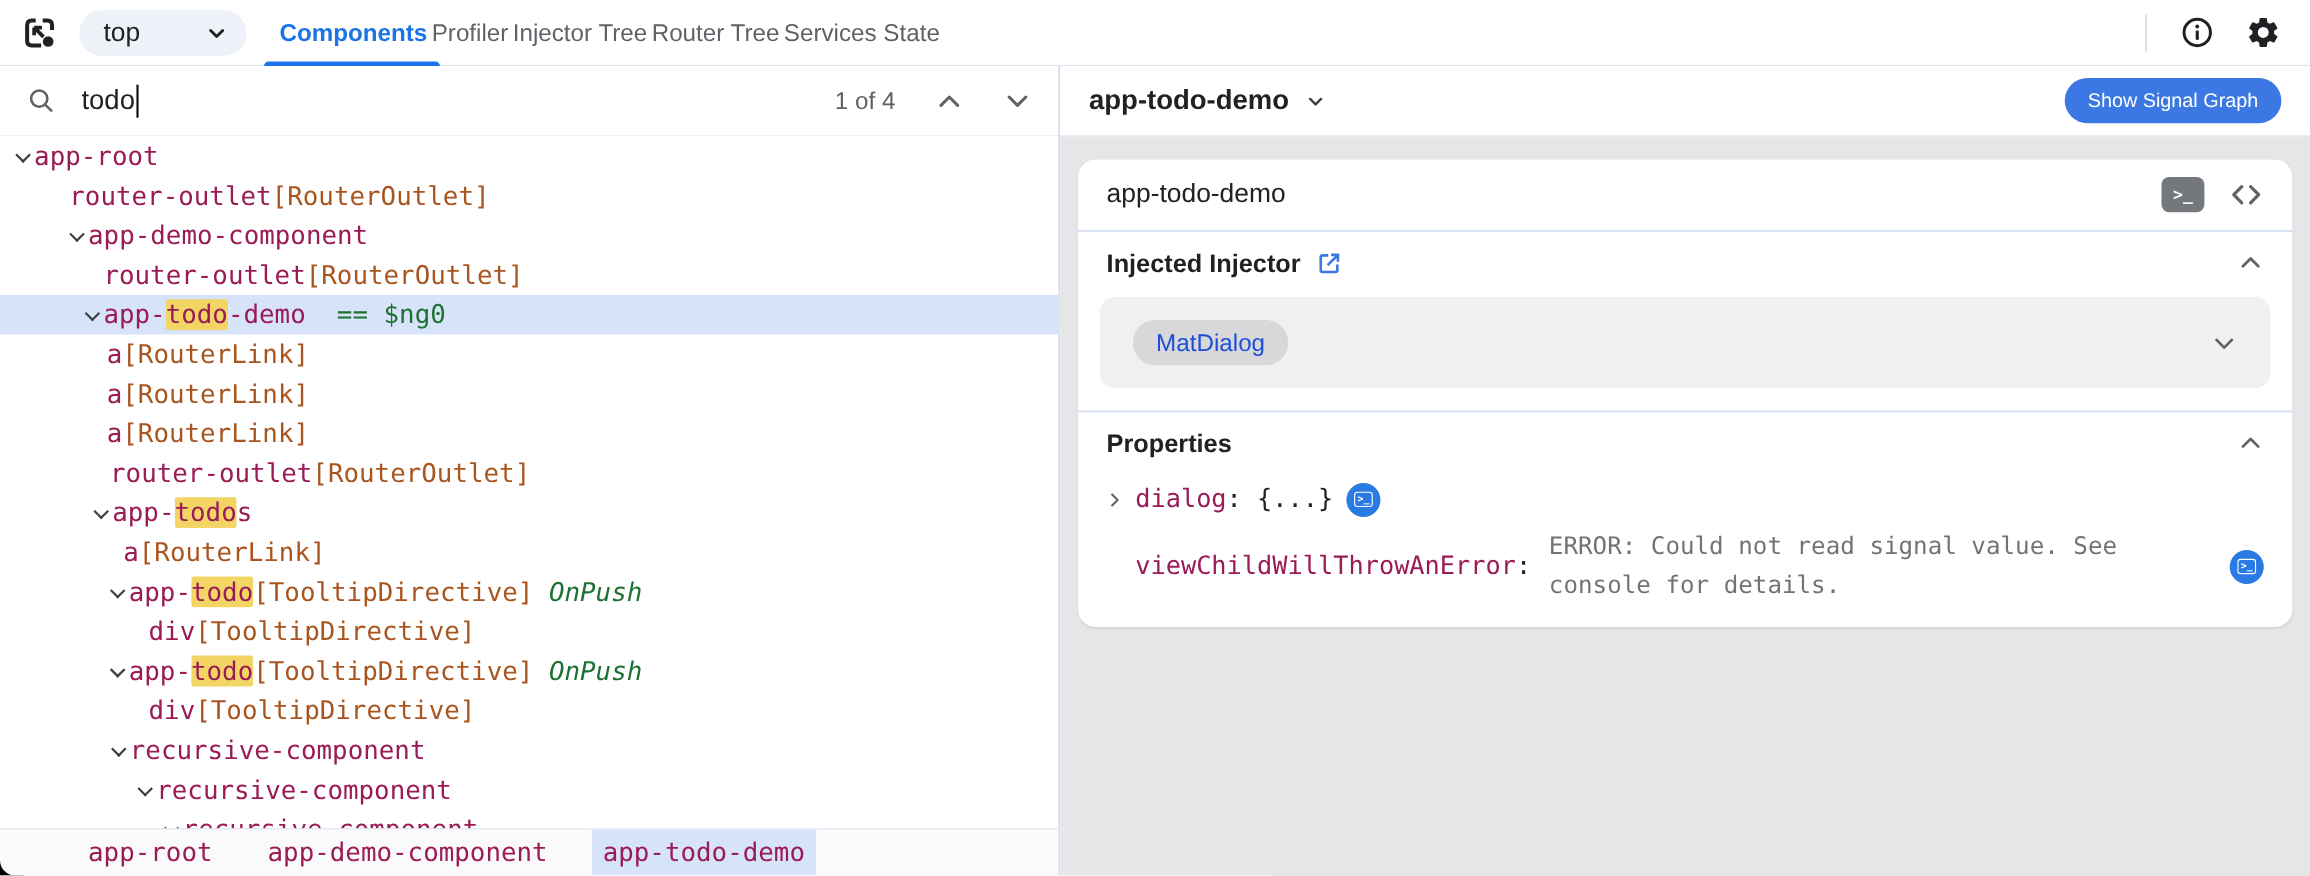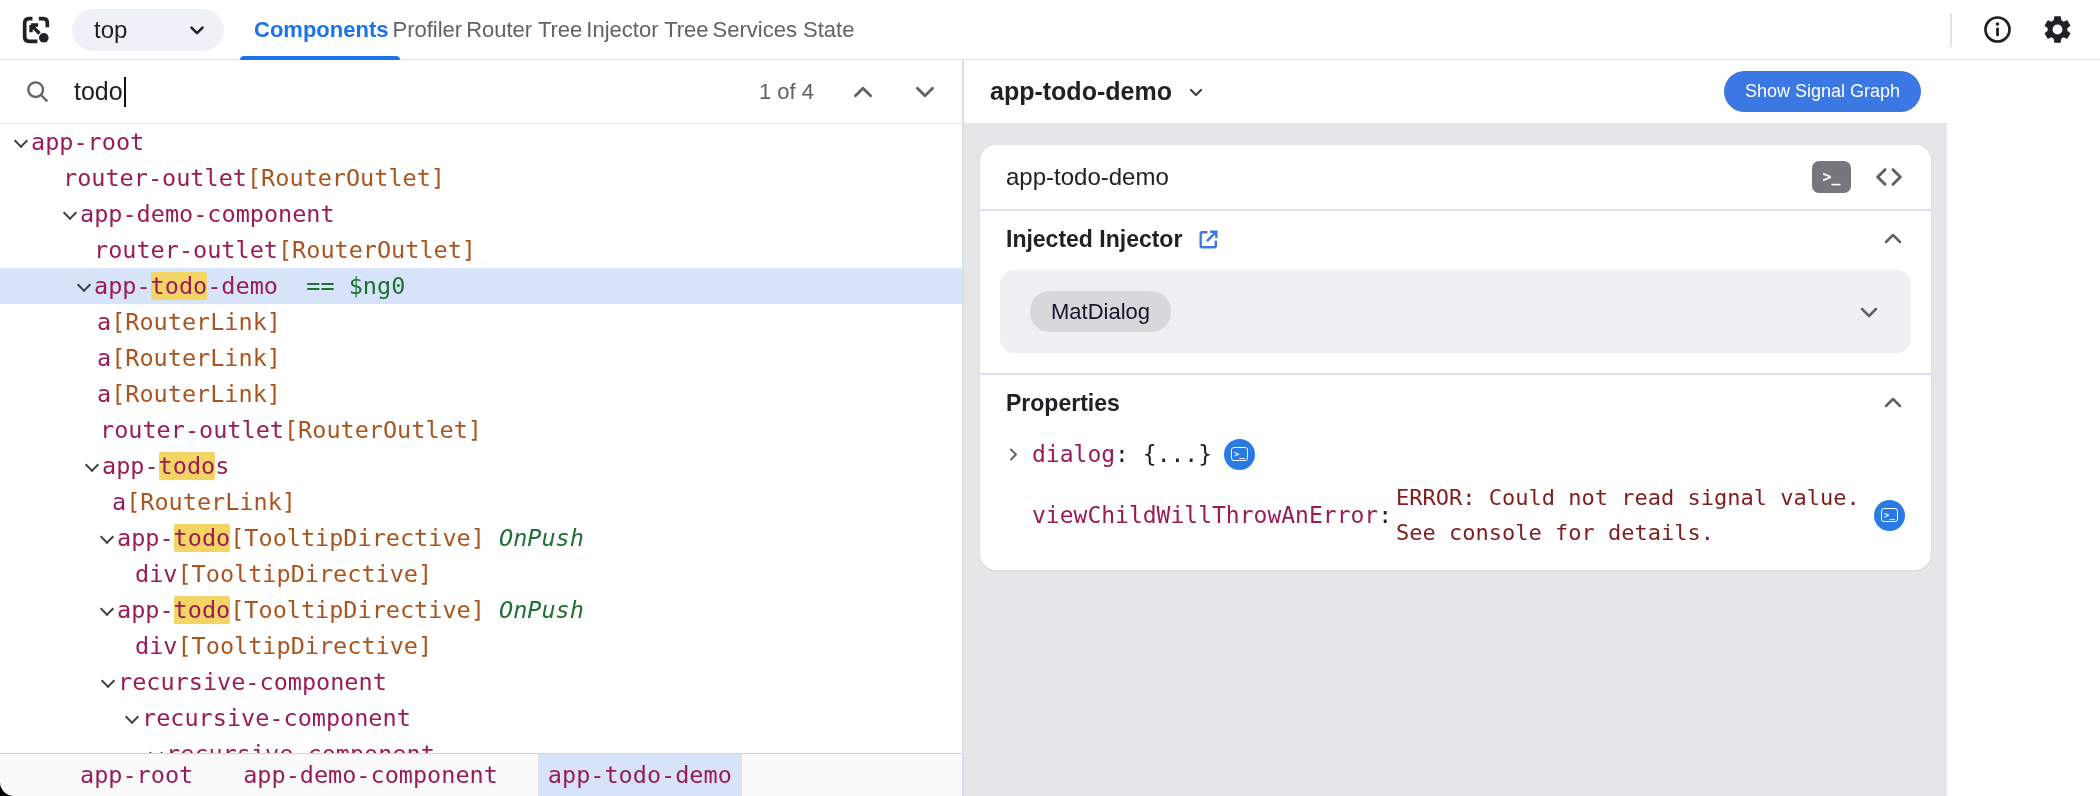--- a/index.html
+++ b/index.html
@@ -1,18 +1,18 @@
 <!DOCTYPE html>
 <html><head>
 <meta charset="utf-8">
 <style>
   * { margin:0; padding:0; box-sizing:border-box; }
   html,body { width:2100px; height:796px; overflow:hidden; background:#fff;
               font-family:"Liberation Sans", sans-serif; }
-  .app { position:relative; width:1947px; height:796px; background:#fff; }
+  .app { position:relative; width:2100px; height:796px; background:#fff; }
 
   
   .topbar { position:absolute; top:0; left:0; width:2100px; height:60px;
             display:flex; align-items:center; padding-left:16px;
             border-bottom:1.5px solid #dfe3ee; background:#fff; z-index:5; }
   .picker-btn { width:40px; height:40px; display:flex; align-items:center; justify-content:center; cursor:pointer; }
   .frame-pill { margin-left:16px; width:152px; height:42px; background:#eef1f7; border-radius:21px;
                 display:flex; align-items:center; justify-content:space-between;
                 padding:0 16px 0 22px; font-size:24px; color:#202124; cursor:pointer; }
   .tabs { margin-left:28px; display:flex; height:100%; align-items:center; }
@@ -79,34 +79,34 @@
                font-family:"DejaVu Sans Mono", monospace; font-weight:bold; font-size:15px;
                display:flex; align-items:center; justify-content:center; cursor:pointer; }
   .divider { height:1.5px; background:#d9e1f2; flex:none; }
   .section-header { height:58px; display:flex; align-items:center; padding:0 26px; }
   .section-title { font-size:23px; font-weight:bold; color:#202124; }
   .extlink { margin-left:14px; display:flex; align-items:center; cursor:pointer; }
   .collapse { margin-left:auto; cursor:pointer; display:flex; align-items:center; }
   .services-panel { margin:2px 20px 20px; height:84px; background:#f0f0f2; border-radius:14px;
                     display:flex; align-items:center; padding:0 30px; }
   .chip { height:41px; background:#d8d8da; border-radius:20px; display:flex; align-items:center;
-          padding:0 21px; font-size:22px; color:#0f172a; cursor:pointer; }
+          padding:0 21px; font-size:22px; color:#1d4ed8; cursor:pointer; }
   .props-body { padding:0 26px 20px; font-family:"DejaVu Sans Mono", monospace; }
   .prop-row-inline { display:flex; align-items:center; height:44px; }
   .arrow-right { width:26px; display:flex; align-items:center; cursor:pointer; flex:none; }
   .prop-name { color:#9a1b56; font-size:23px; }
   .prop-plain { color:#202124; font-size:23px; white-space:pre; }
   .term-blue { width:31px; height:31px; border-radius:50%; background:#2a7ae4; display:flex;
                align-items:center; justify-content:center; cursor:pointer; flex:none; margin-left:12px; }
   .term-blue .box { width:17px; height:14px; border:1.5px solid #fff; border-radius:3px;
                     color:#fff; font-size:9px; font-weight:bold; display:flex; align-items:center;
                     justify-content:center; font-family:"DejaVu Sans Mono", monospace; }
   .prop-row-block { display:flex; align-items:center; margin-top:4px; padding-left:26px; }
-  .prop-value-block { margin-left:4px; max-width:648px; font-size:22px; line-height:35px;
-                      color:#7f1d1d; }
+  .prop-value-block { margin-left:16px; max-width:648px; font-size:22px; line-height:35px;
+                      color:#737373; }
   .prop-row-block .term-blue { margin-left:auto; }
   svg { display:block; }
 </style>
 </head>
 <body>
 
 <div class="app">
 
   <div class="topbar">
     <div class="picker-btn">
@@ -123,22 +123,22 @@
       <span>top</span>
       <span>
         <svg width="22" height="22" viewBox="0 0 24 24">
             <path d="M6 9.5 L12 15.5 L18 9.5" fill="none" stroke="#202124" stroke-width="2.8" stroke-linecap="round" stroke-linejoin="round"></path>
           </svg>
       </span>
     </div>
     <div class="tabs">
         <div class="tab active">Components</div>
         <div class="tab">Profiler</div>
+        <div class="tab">Injector Tree</div>
         <div class="tab">Router Tree</div>
-        <div class="tab">Injector Tree</div>
         <div class="tab">Services State</div>
       </div>
     <div class="topbar-right">
       <div class="vdiv"></div>
       <span class="nav-btn">
         <svg width="31" height="31" viewBox="0 0 24 24">
           <circle cx="12" cy="12" r="9.3" fill="none" stroke="#202124" stroke-width="2.1"></circle>
           <circle cx="12" cy="7.8" r="1.35" fill="#202124"></circle>
           <rect x="10.9" y="10.4" width="2.2" height="7" rx="1.1" fill="#202124"></rect>
         </svg>

